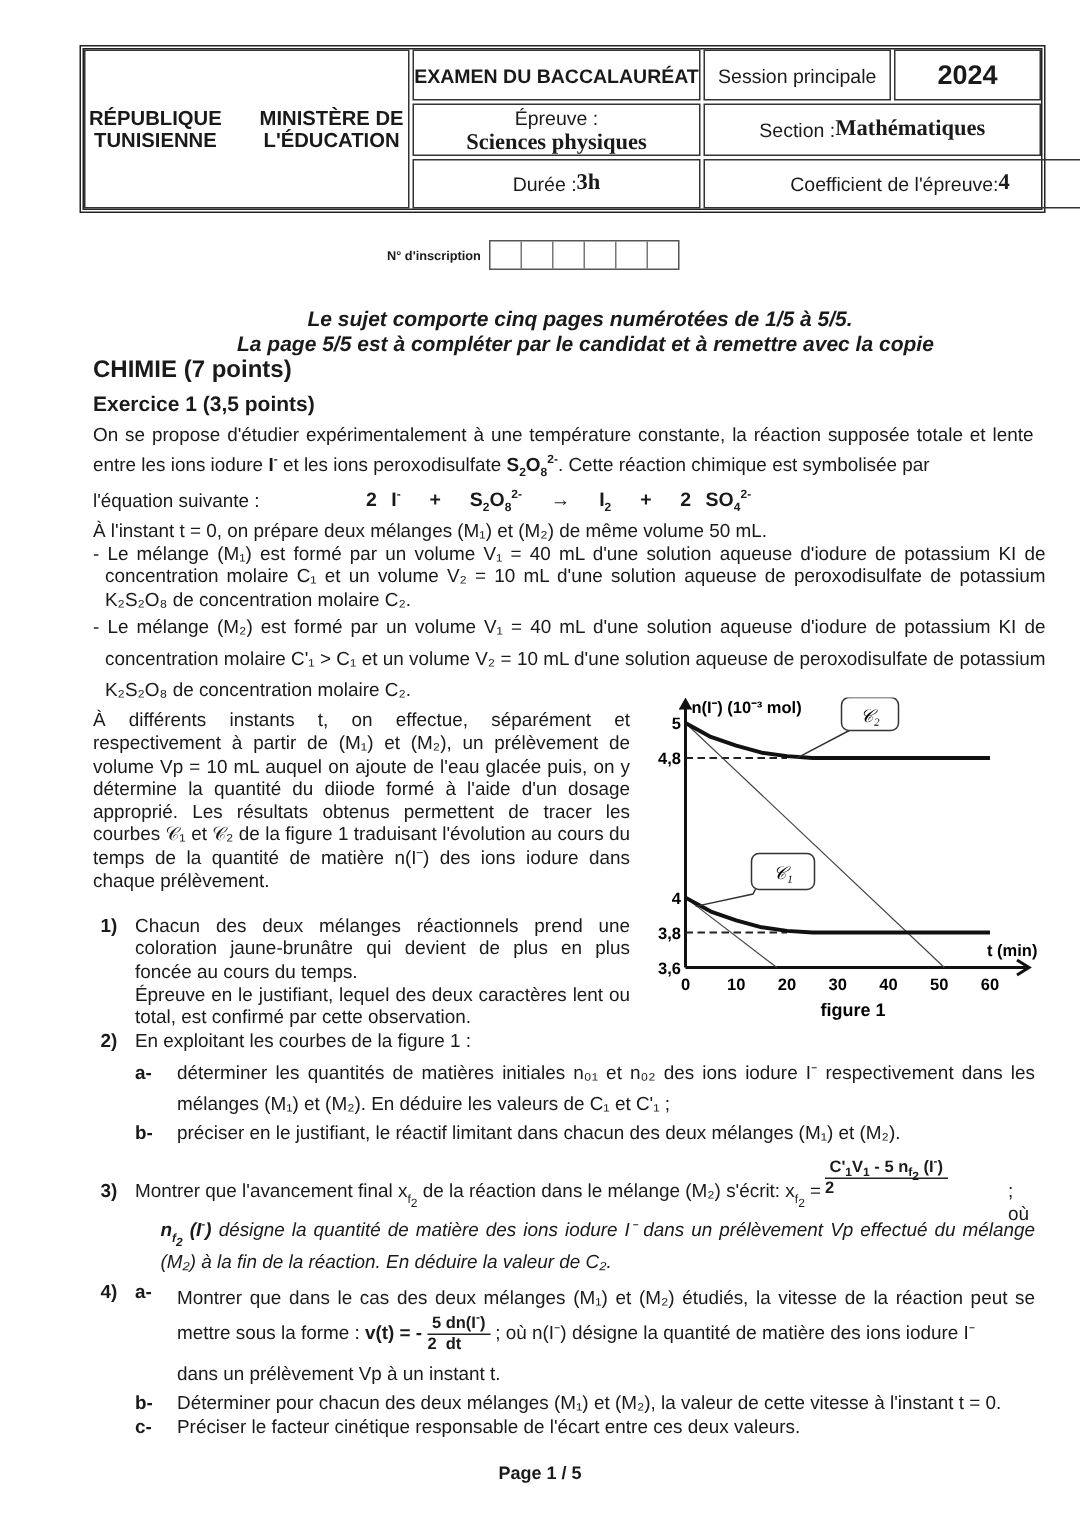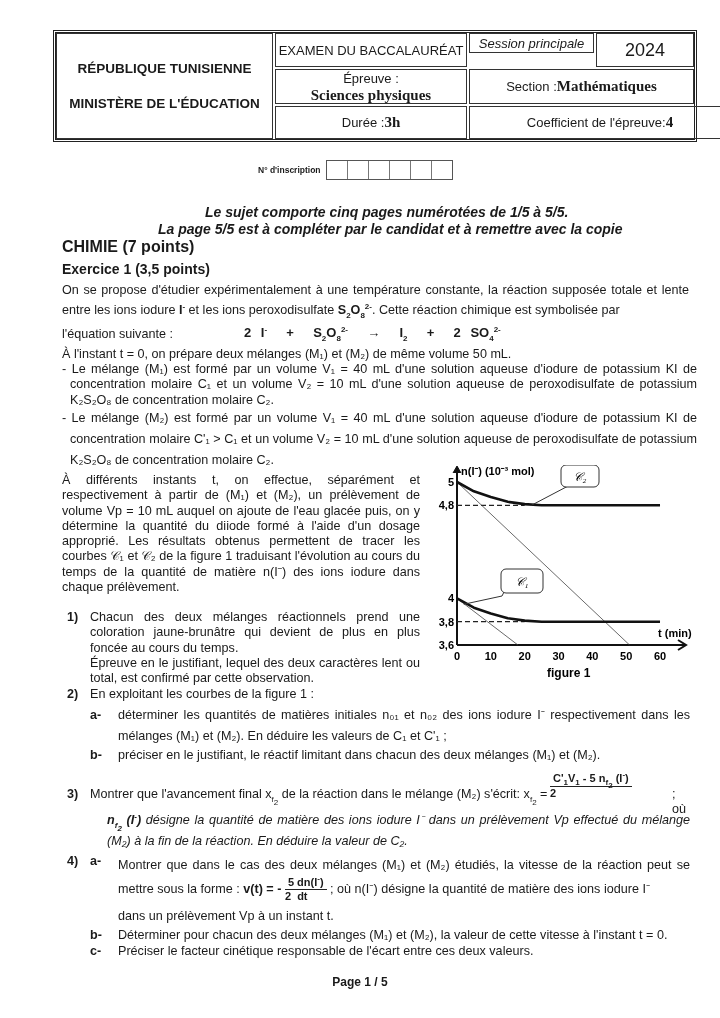--- a/index.html
+++ b/index.html
@@ -1,21 +1,21 @@
 <!DOCTYPE html>
 <html><head>
 <meta charset="utf-8">
 <style>
   html,body{margin:0;padding:0;background:#fff;}
   body{width:720px;height:1018px;position:relative;overflow:hidden;font-family:"Liberation Sans",sans-serif;color:#1a1a1a;}
   .abs{position:absolute;}
   
   #hdr{left:53px;top:30px;width:644px;height:112px;border:3px double #222;box-sizing:border-box;}
   .cell{position:absolute;border:1.5px solid #333;box-sizing:border-box;display:flex;align-items:center;justify-content:center;text-align:center;font-size:13px;}
-  .bold{font-weight:normal;}
+  .bold{font-weight:bold;}
   .serif{font-family:"Liberation Serif",serif;font-weight:bold;}
   .left-hdr{font-weight:bold;font-size:13.5px;}
   
   #insc-label{left:258px;top:165px;font-size:8.5px;font-weight:bold;}
   #insc-boxes{left:326px;top:160px;display:flex;border:1px solid #555;}
   #insc-boxes span{display:block;width:20px;height:18px;border-right:1px solid #777;}
   #insc-boxes span:last-child{border-right:none;}
   .it{font-style:italic;font-weight:bold;font-size:14px;}
   .txt{font-size:12.6px;line-height:15.3px;}
   .just{text-align:justify;}
@@ -26,26 +26,26 @@
   .frac{display:inline-block;vertical-align:middle;text-align:left;font-weight:bold;font-size:11px;line-height:13px;}
   .frac .n{display:block;border-bottom:1px solid #222;padding:0 3px;}
   .frac .d{display:block;}
   #chart{left:420px;top:465px;}
   #footer{left:0;width:720px;top:975px;text-align:center;font-weight:bold;font-size:12px;}
 </style>
 </head>
 <body>
 
 <div id="hdr" class="abs">
-  <div class="cell left-hdr" style="left:0;top:0;width:217px;height:106px;flex-direction:column;gap:20px;">
+  <div class="cell left-hdr" style="left:0;top:0;width:217px;height:106px;gap:20px;">
     <span>RÉPUBLIQUE TUNISIENNE</span>
     <span>MINISTÈRE DE L'ÉDUCATION</span>
   </div>
   <div class="cell bold" style="left:219px;top:0;width:192px;height:34px;">EXAMEN DU BACCALAURÉAT</div>
-  <div class="cell" style="left:413px;top:0;width:125px;height:20px;font-style:italic;">Session principale</div>
+  <div class="cell" style="left:413px;top:0;width:125px;height:34px;">Session principale</div>
   <div class="cell bold" style="left:540px;top:0;width:98px;height:34px;font-size:18px;">2024</div>
   <div class="cell" style="left:219px;top:36px;width:192px;height:35px;flex-direction:column;line-height:16px;">
     <span>Épreuve :</span>
     <span class="serif" style="font-size:15px;">Sciences physiques</span>
   </div>
   <div class="cell" style="left:413px;top:36px;width:225px;height:35px;">
     <span>Section : </span>
     <span class="serif" style="font-size:15px;">Mathématiques</span>
   </div>
   <div class="cell" style="left:219px;top:73px;width:192px;height:33px;">

